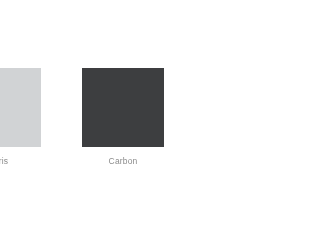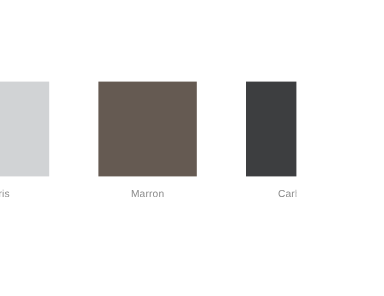--- a/index.html
+++ b/index.html
@@ -68,24 +68,20 @@
 
 <div id="swatch-carousel">
 
   <div id="swatch-strip">
 
     <div class="swatch-item">
       <span class="swatch-chip" style="background-color: rgb(209, 211, 213);"></span>
       <span class="swatch-label" style="color: rgb(140, 140, 140);">Gris</span>
     </div>
 
-    <div class="swatch-item">
-      <span class="swatch-chip" style="background-color: rgb(101, 90, 82);"></span>
-      <span class="swatch-label" style="color: rgb(140, 140, 140);">Marron</span>
-    </div>
 
     <div class="swatch-item">
       <span class="swatch-chip" style="background-color: rgb(61, 62, 64);"></span>
       <span class="swatch-label" style="color: rgb(140, 140, 140);">Carbon</span>
     </div>
 
   </div>
 </div>
 
 </body></html>

